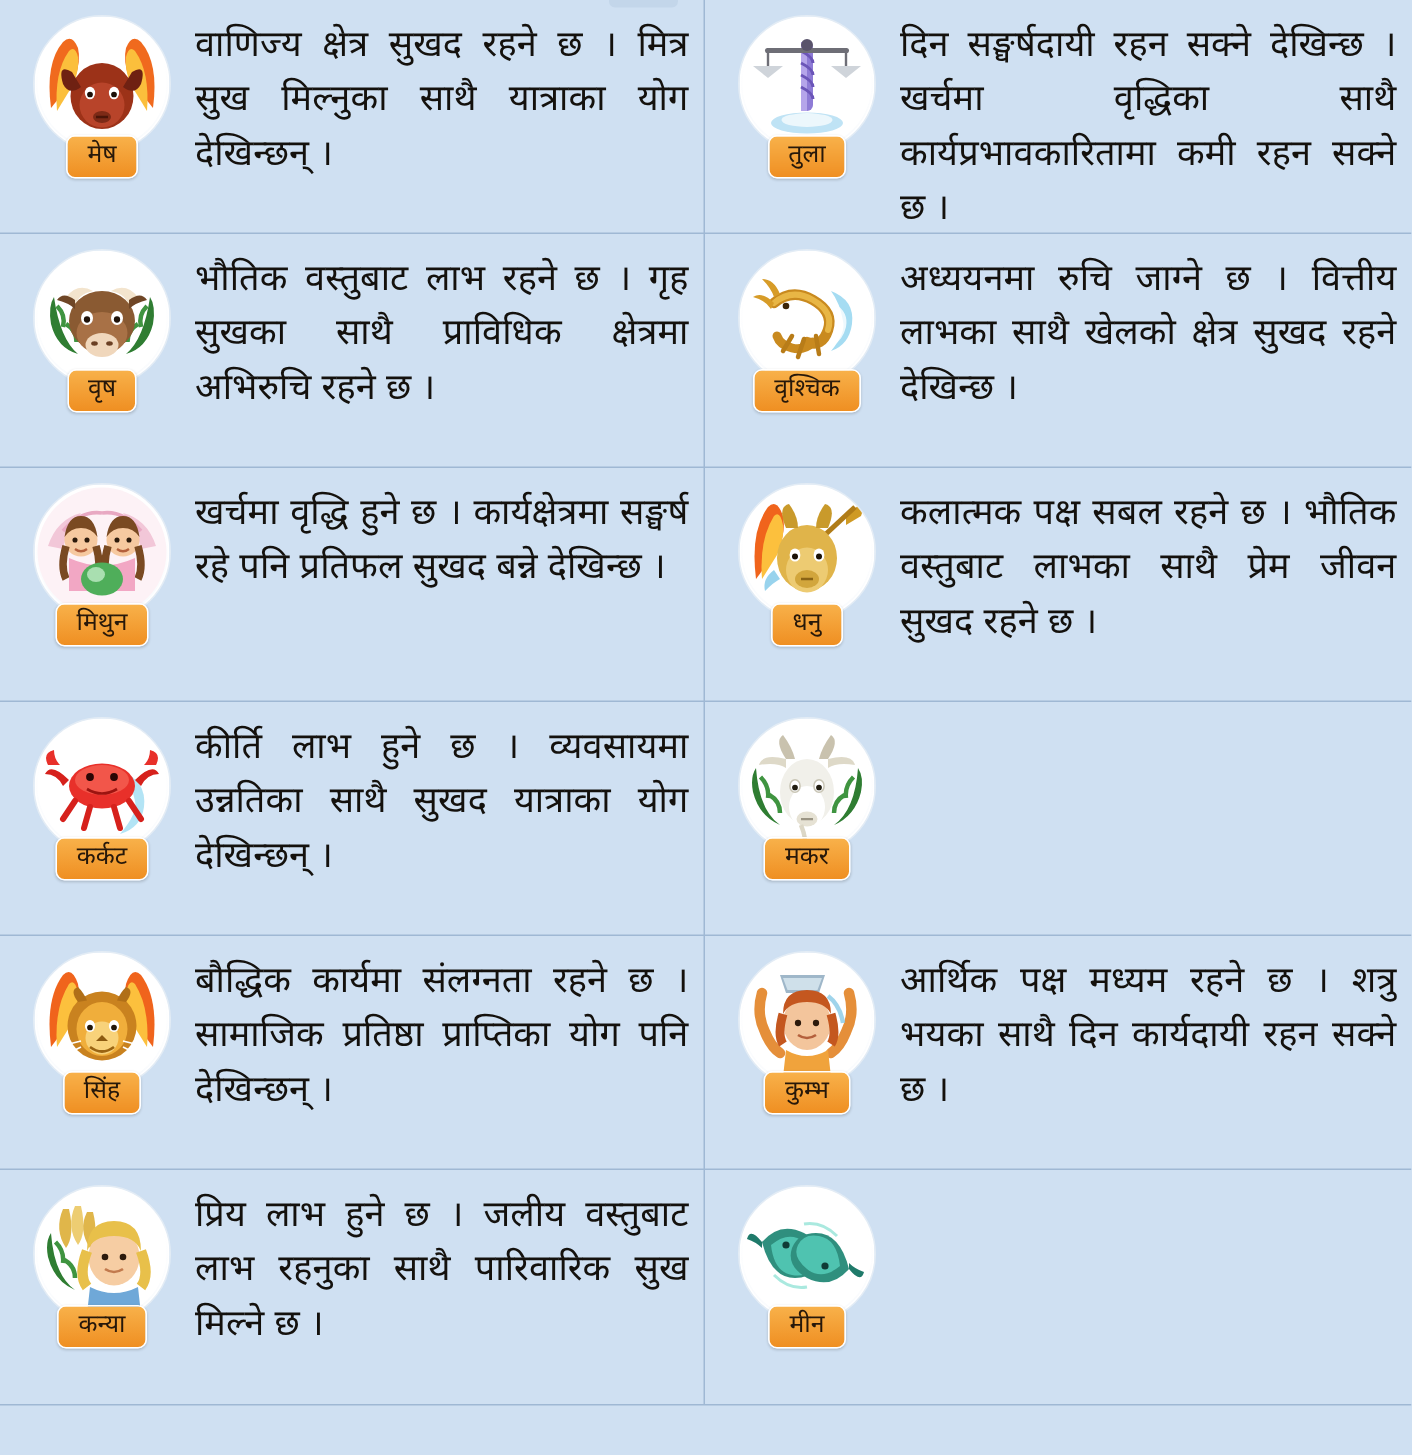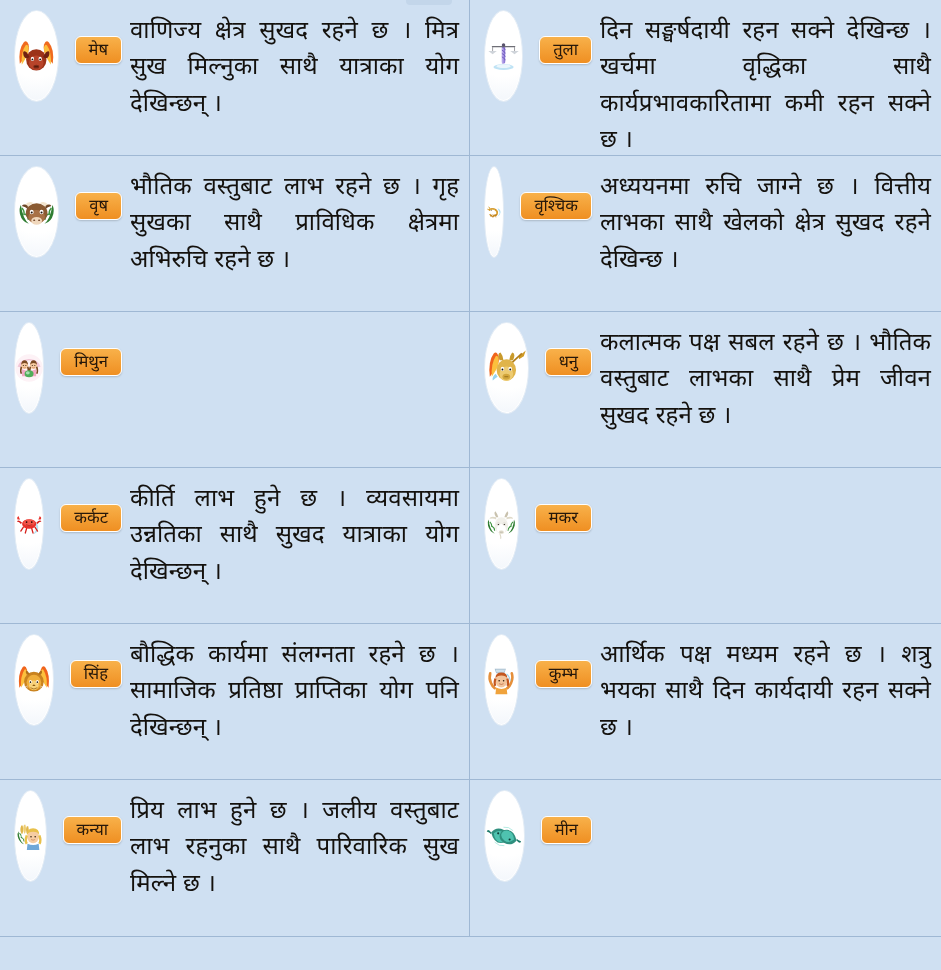--- a/index.html
+++ b/index.html
@@ -26,24 +26,23 @@
     position: relative;
   }
   
   .cell.col-left { border-right: 1px solid #9fb8d4; }
   .cell.row-b { border-bottom: 1px solid #9fb8d4; }
 
   .sign-badge {
     width: 108px;
     flex: 0 0 108px;
     display: flex;
-    flex-direction: row;
+    flex-direction: column;
     align-items: center;
     padding-top: 2px;
-    gap: 16px;
   }
   .sign-disc {
     width: 92px;
     height: 92px;
     border-radius: 50%;
     background: radial-gradient(circle at 50% 35%, #ffffff 55%, #f2f6fb 100%);
     border: 1px solid #e3ecf5;
     box-shadow: 0 0 0 1px rgba(255,255,255,0.9) inset;
     position: relative;
     overflow: hidden;
@@ -218,20 +217,21 @@
           <circle cx="54" cy="36" r="1.7" fill="#2c1a0c"></circle>
           <circle cx="62" cy="36" r="1.7" fill="#2c1a0c"></circle>
           <path d="M26 42 q4 3 8 0 M54 42 q4 3 8 0" stroke="#b4603c" stroke-width="1.5" fill="none"></path>
           <path d="M22 48 q22 10 44 0 l0 22 l-44 0z" fill="#f2a7c4"></path>
           <ellipse cx="44" cy="62" rx="14" ry="11" fill="#4fae5a"></ellipse>
           <ellipse cx="40" cy="59" rx="6" ry="5" fill="#b9e8bf" opacity="0.85"></ellipse>
         </svg>
       </div>
       <div class="sign-name">मिथुन</div>
     </div>
+    <div class="pred">खर्चमा वृद्धि हुने छ । कार्यक्षेत्रमा सङ्घर्ष रहे पनि प्रतिफल सुखद बन्ने देखिन्छ ।</div>
   </div>
 
   <div class="cell row-b">
     <div class="sign-badge">
       <div class="sign-disc">
         <svg width="88" height="88" viewBox="0 0 88 88">
           <circle cx="44" cy="44" r="43" fill="#ffffff"></circle>
           <path d="M10 62 Q6 30 18 14 Q24 8 28 20 Q30 30 25 42 Z" fill="#f0641c"></path>
           <path d="M14 62 Q12 36 22 20 Q26 16 28 26 Q29 36 24 46 Z" fill="#fcc03d"></path>
           <path d="M70 20 l14 -12 l-4 12 l-10 6z" fill="#cf9a24"></path>

